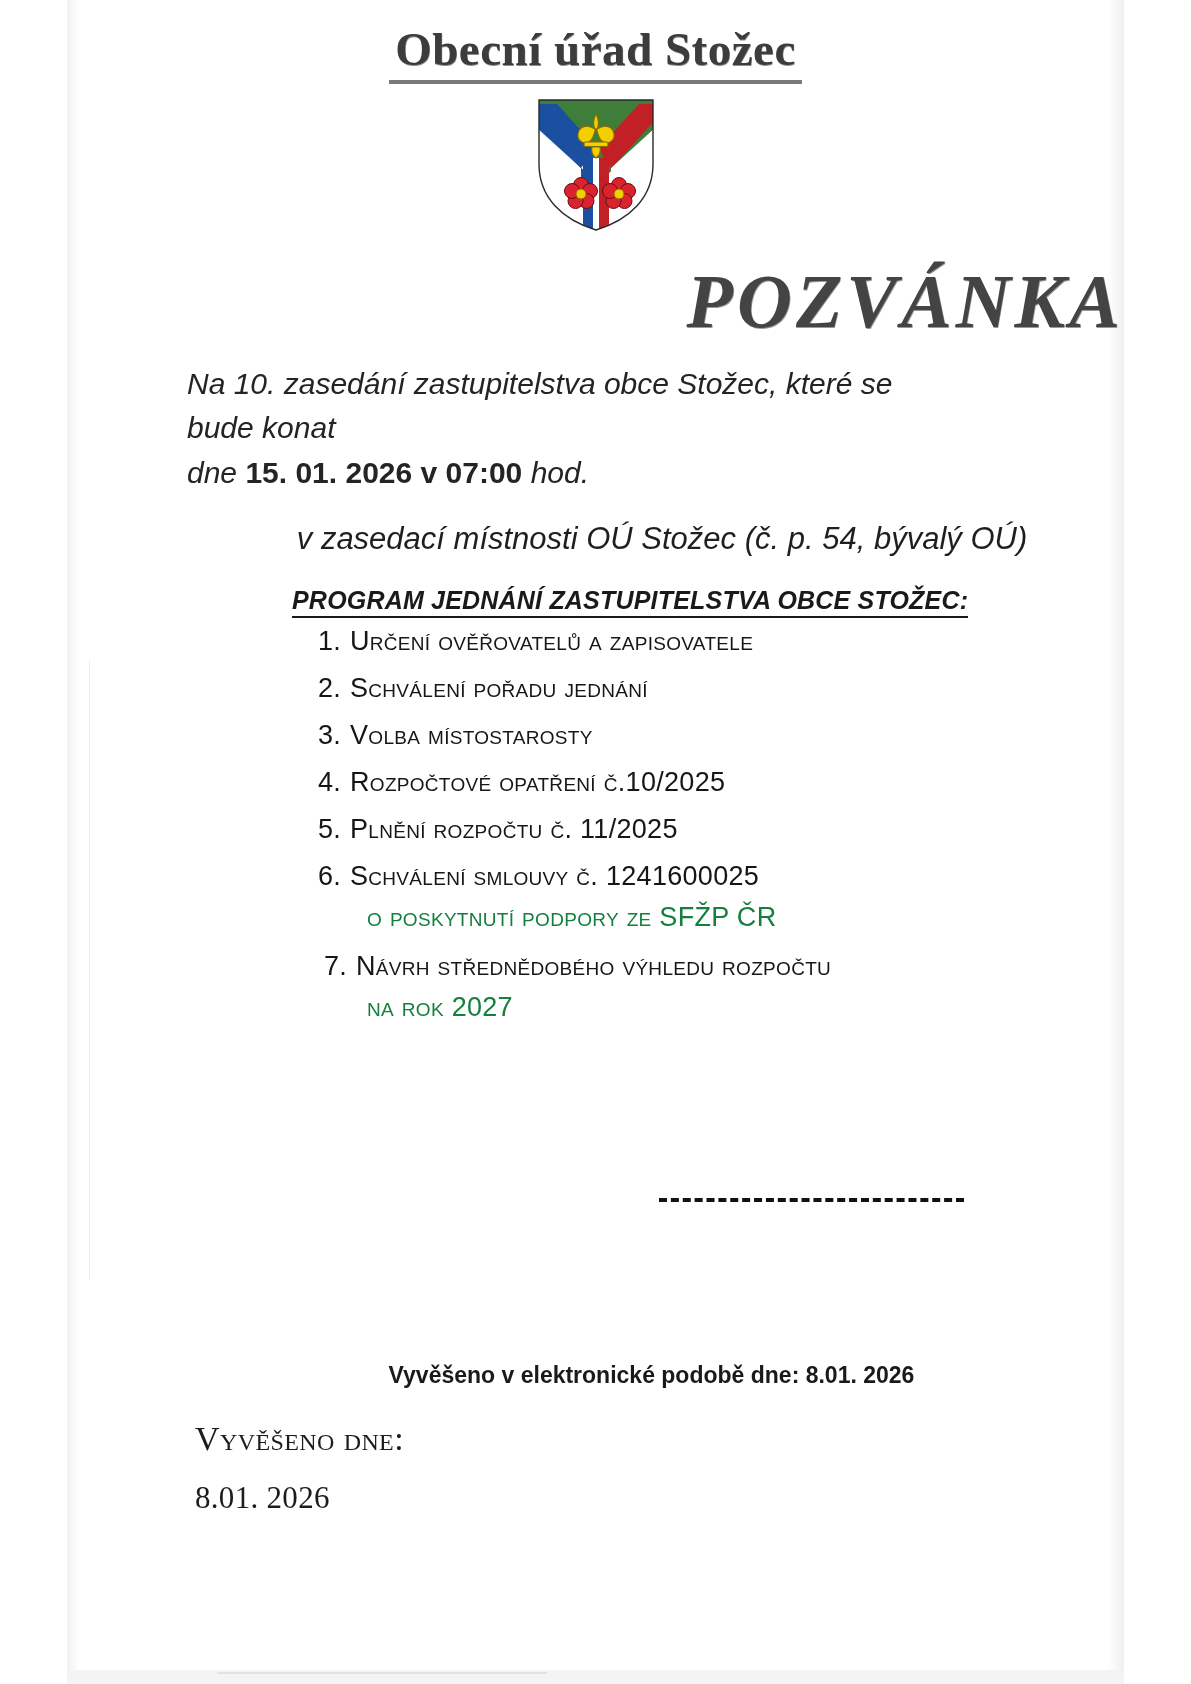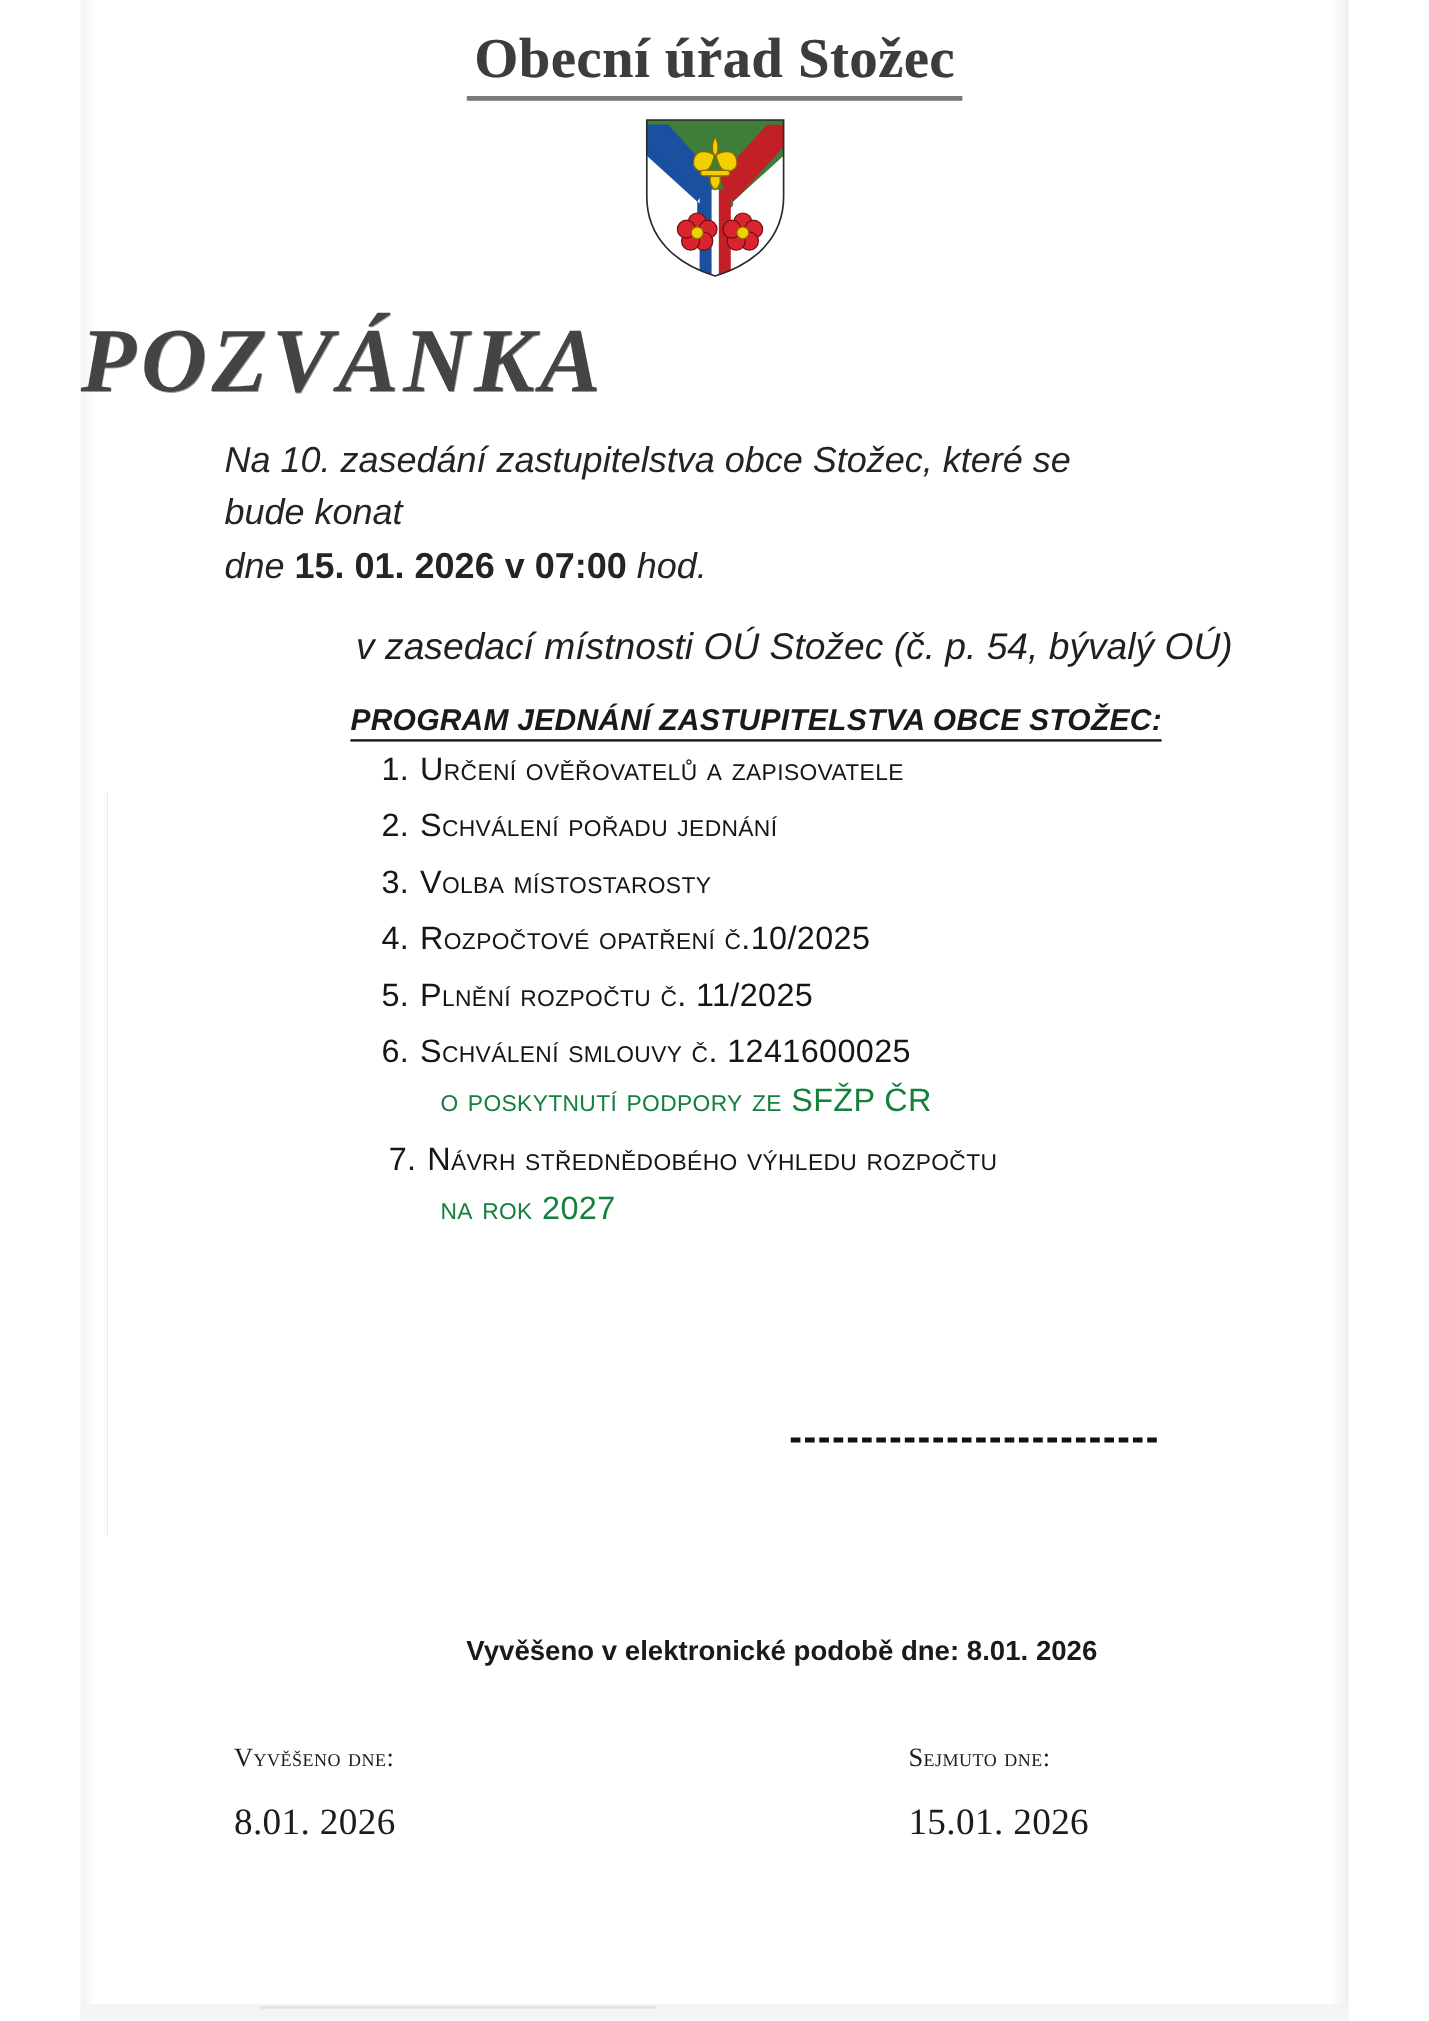--- a/index.html
+++ b/index.html
@@ -86,21 +86,21 @@
     width: 118px;
     height: 134px;
   }
 
   
   .doc-title {
     position: absolute;
     top: 258px;
     left: 0;
     width: 100%;
-    text-align: left;
+    text-align: right;
     font-family: "Liberation Serif", "DejaVu Serif", serif;
     font-style: italic;
     font-weight: 700;
     font-size: 76px;
     letter-spacing: 4px;
     color: #444444;
     text-shadow: 0.6px 0.6px 0 #9a9a9a;
   }
 
   
@@ -219,25 +219,24 @@
     height: 130px;
   }
   .date-block {
     position: absolute;
     font-family: "Liberation Serif", "DejaVu Serif", serif;
     color: #1c1c1c;
   }
   .date-block.left  { left: 128px; top: 0; }
   .date-block.right { left: 690px; top: 0; }
   .date-label {
-    font-size: 22px;
+    font-size: 34px;
     font-variant: small-caps;
     letter-spacing: 0.4px;
     white-space: nowrap;
-    margin-top: 32px;
   }
   .date-value {
     margin-top: 22px;
     font-size: 31px;
     letter-spacing: 0.3px;
   }
 </style>
 </head>
 <body>
 
@@ -377,19 +376,15 @@
 
   <div class="sig-line"></div>
 
   <div class="posted-electronically">Vyvěšeno v elektronické podobě dne: 8.01. 2026</div>
 
   <div class="dates-row">
     <div class="date-block left">
       <div class="date-label">Vyvěšeno dne:</div>
       <div class="date-value">8.01. 2026</div>
     </div>
-    <div class="date-block right">
-      <div class="date-label">Sejmuto dne:</div>
-      <div class="date-value">15.01. 2026</div>
-    </div>
   </div>
 
 </div>
 
 </body></html>

